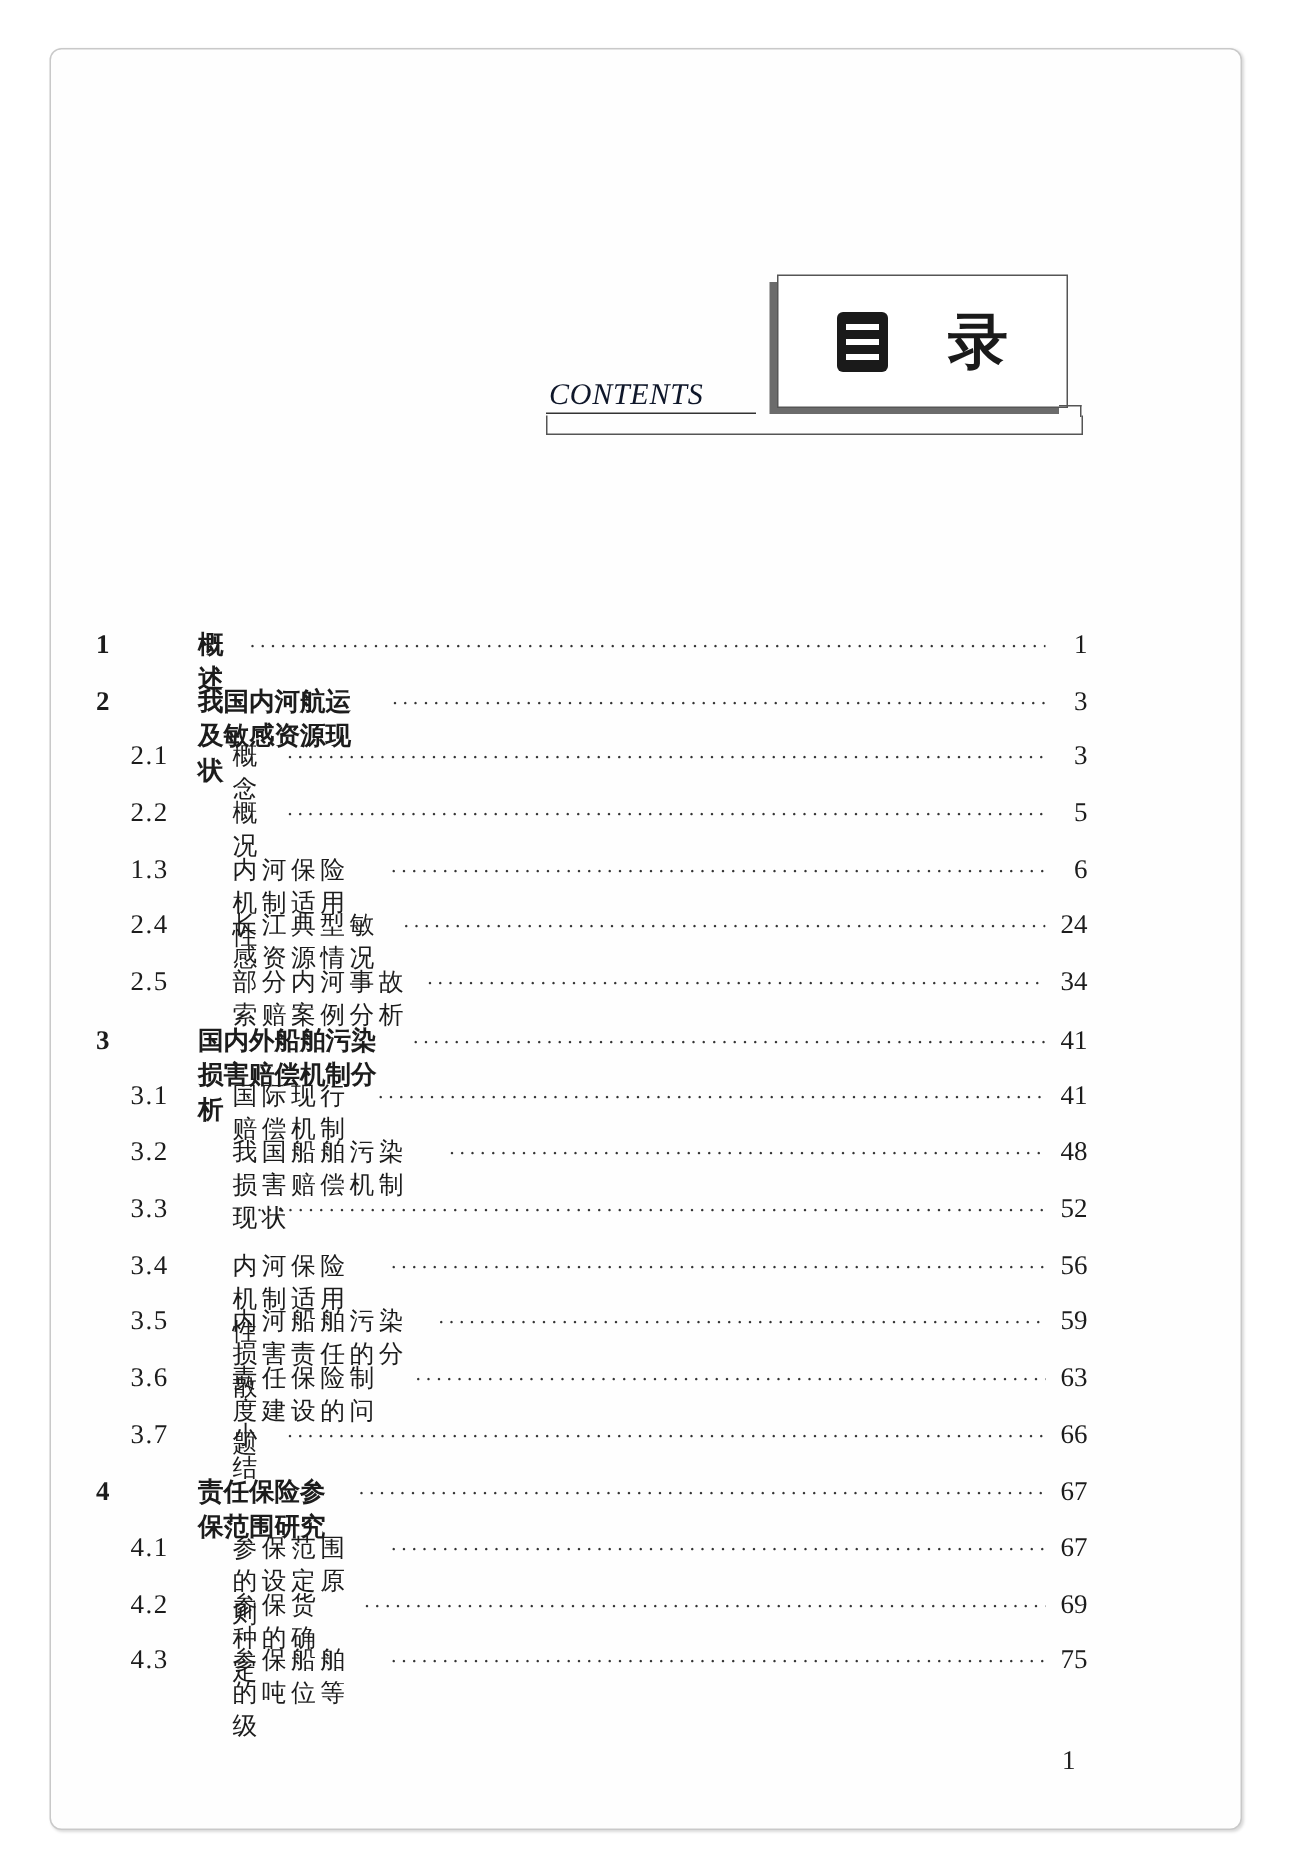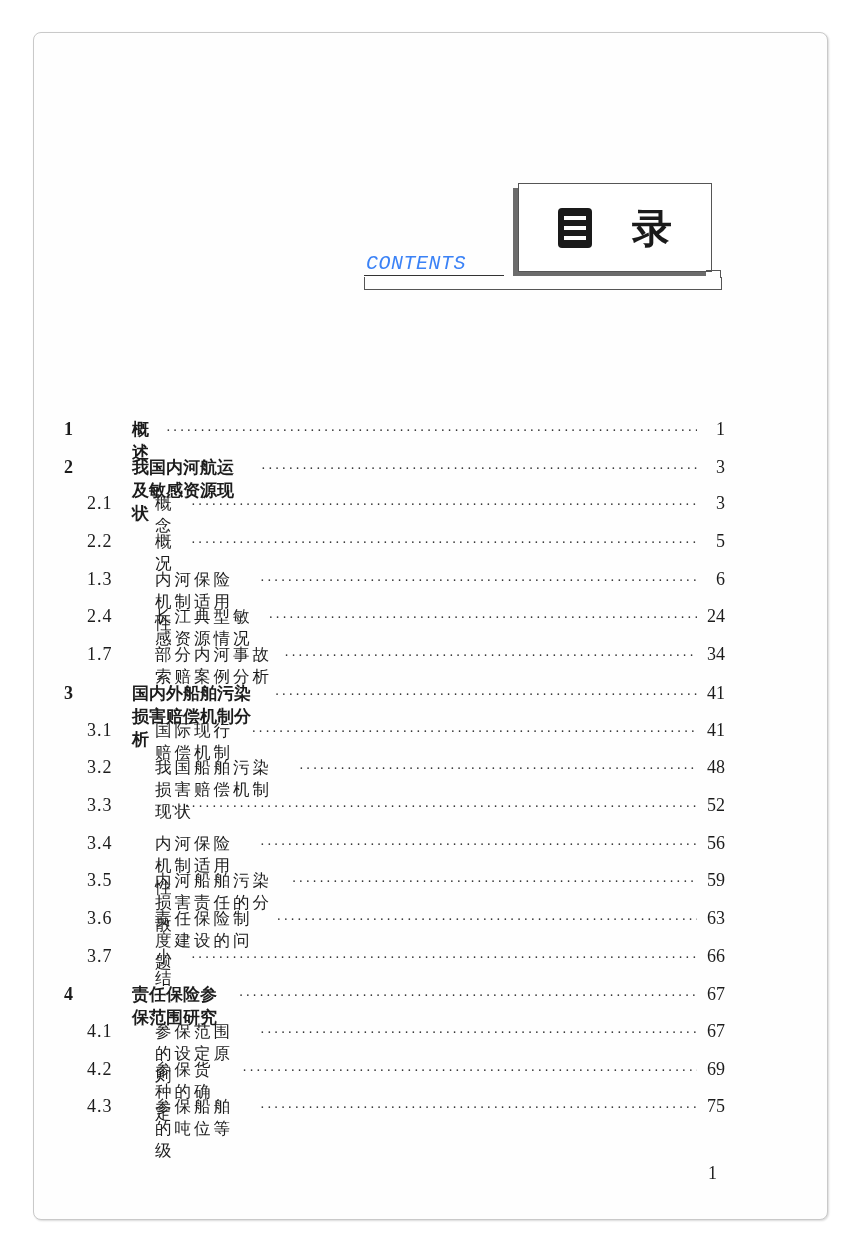--- a/index.html
+++ b/index.html
@@ -25,21 +25,21 @@
   .title-char-mu {
     width: 34px; height: 40px; background: #1a1a1a; border-radius: 4px;
     display: flex; flex-direction: column; justify-content: center; align-items: center; gap: 6px;
   }
   .title-char-mu span { display: block; width: 22px; height: 4px; background: #fff; }
   .title-char {
     font-family: "DejaVu Sans", sans-serif; font-weight: bold; font-size: 40px; color: #1a1a1a; line-height: 1;
   }
   .contents-label {
     position: absolute; left: 366px; top: 252px;
-    font-family: Liberation Mono, monospace; font-style: italic; font-size: 20px; color: #3b82f6;
+    font-family: Liberation Serif, serif; font-style: italic; font-size: 20px; color: #0f172a;
     letter-spacing: 0.5px;
   }
   .contents-underline {
     position: absolute; left: 364px; top: 275px; width: 140px; height: 0; border-top: 1.5px solid #333;
   }
   .base-bar {
     position: absolute; left: 364px; top: 277px; width: 356px; height: 12px;
     border: 1.5px solid #555; border-top: none; background: transparent;
   }
   .base-bar-right {
@@ -119,21 +119,21 @@
       <span class="dots">························································································································</span>
       <span class="page-num">6</span>
     </div>
     <div class="toc-row sec">
       <span class="num">2.4</span>
       <span class="title">长江典型敏感资源情况</span>
       <span class="dots">························································································································</span>
       <span class="page-num">24</span>
     </div>
     <div class="toc-row sec">
-      <span class="num">1.7</span>
+      <span class="num">2.5</span>
       <span class="title">部分内河事故索赔案例分析</span>
       <span class="dots">························································································································</span>
       <span class="page-num">34</span>
     </div>
     <div class="toc-row ch">
       <span class="num">3</span>
       <span class="title">国内外船舶污染损害赔偿机制分析</span>
       <span class="dots">························································································································</span>
       <span class="page-num">41</span>
     </div>

